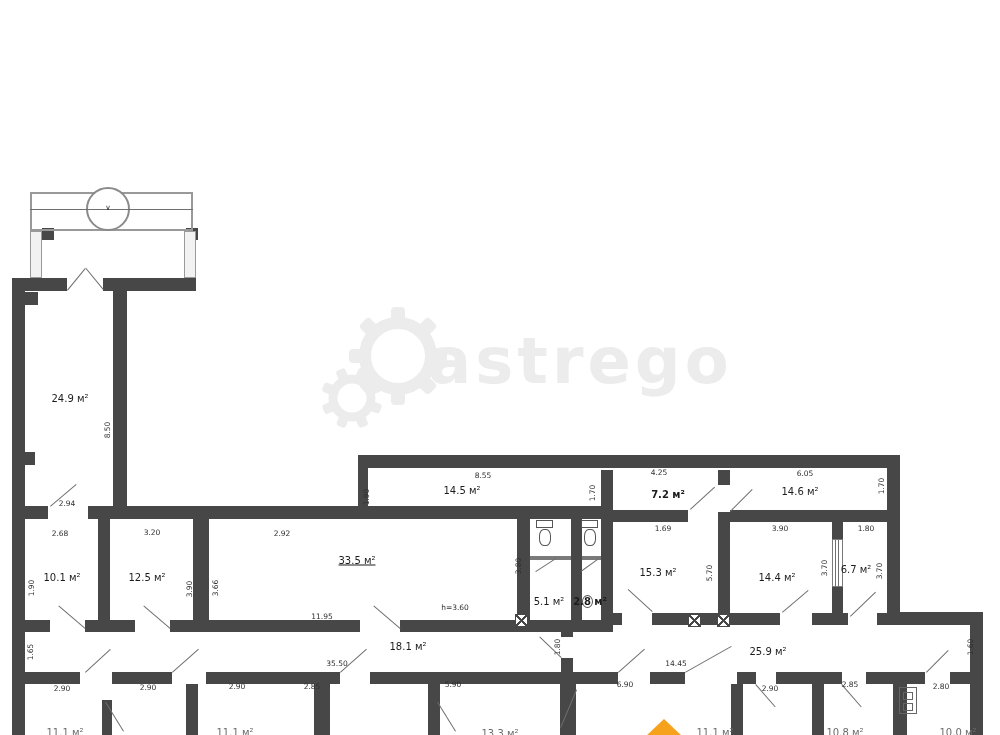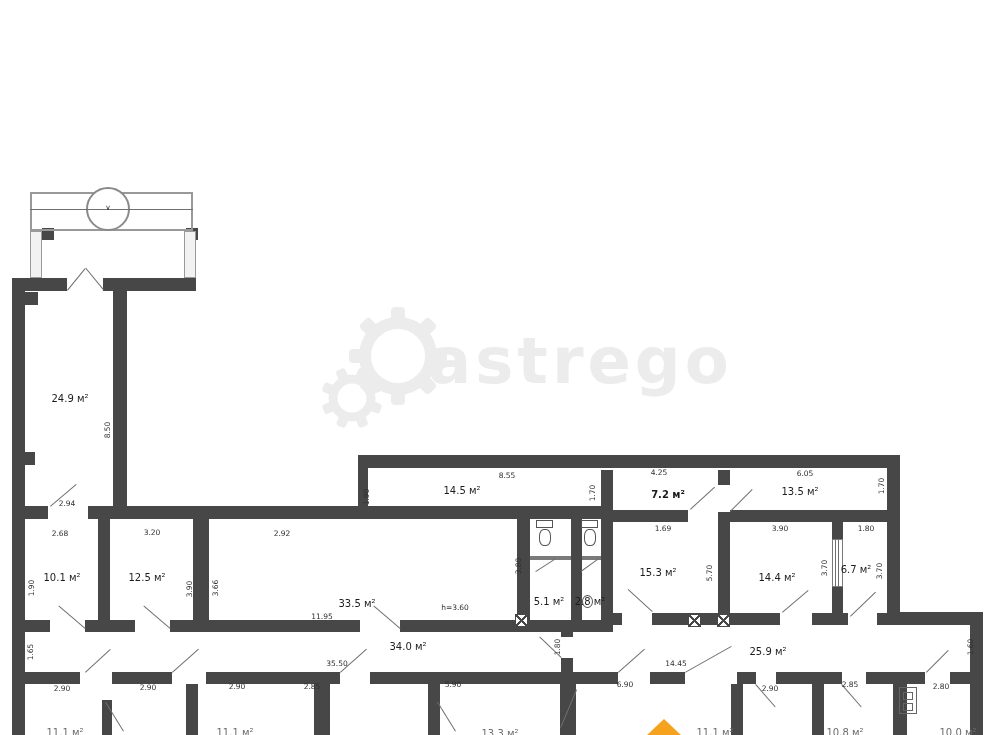--- a/index.html
+++ b/index.html
@@ -168,42 +168,42 @@
       <div class="line" style="left: 438px; top: 702px; width: 34.1321px; transform: rotate(1.0153rad);"></div>
       <div class="line" style="left: 577px; top: 690px; width: 41.2311px; transform: rotate(1.96932rad);"></div>
       <div class="line" style="left: 836px; top: 540px; width: 47px; transform: rotate(1.5708rad);"></div>
       <div class="line" style="left: 839px; top: 540px; width: 47px; transform: rotate(1.5708rad);"></div>
       <div class="xbox" style="left: 515px; top: 614px;"></div>
       <div class="xbox" style="left: 688px; top: 614px;"></div>
       <div class="xbox" style="left: 717px; top: 614px;"></div>
       <div class="lbl room" style="left: 70px; top: 398px;">24.9 м²</div>
       <div class="lbl room" style="left: 62px; top: 577px;">10.1 м²</div>
       <div class="lbl room" style="left: 147px; top: 577px;">12.5 м²</div>
-      <div class="lbl room" style="left: 357px; top: 603px;">33.5 м²</div>
+      <div class="lbl room" style="left: 357px; top: 560px; text-decoration: underline;">33.5 м²</div>
       <div class="lbl room" style="left: 462px; top: 490px;">14.5 м²</div>
       <div class="lbl room" style="left: 549px; top: 601px;">5.1 м²</div>
-      <div class="lbl room" style="left: 590px; top: 601px;">2.8 м²</div>
+      <div class="lbl room" style="left: 590px; top: 601px; font-weight: bold;">2.8 м²</div>
       <div class="lbl room" style="left: 668px; top: 494px; font-weight: bold;">7.2 м²</div>
-      <div class="lbl room" style="left: 800px; top: 491px;">13.5 м²</div>
+      <div class="lbl room" style="left: 800px; top: 491px;">14.6 м²</div>
       <div class="lbl room" style="left: 658px; top: 572px;">15.3 м²</div>
       <div class="lbl room" style="left: 777px; top: 577px;">14.4 м²</div>
       <div class="lbl room" style="left: 856px; top: 569px;">6.7 м²</div>
-      <div class="lbl room" style="left: 408px; top: 646px;">34.0 м²</div>
+      <div class="lbl room" style="left: 408px; top: 646px;">18.1 м²</div>
       <div class="lbl room" style="left: 768px; top: 651px;">25.9 м²</div>
       <div class="lbl dim" style="left: 67px; top: 503px;">2.94</div>
       <div class="lbl dim" style="left: 60px; top: 533px;">2.68</div>
       <div class="lbl dim rot" style="left: 107px; top: 430px;">8.50</div>
       <div class="lbl dim rot" style="left: 31px; top: 588px;">1.90</div>
       <div class="lbl dim" style="left: 152px; top: 532px;">3.20</div>
       <div class="lbl dim rot" style="left: 189px; top: 589px;">3.90</div>
       <div class="lbl dim rot" style="left: 215px; top: 588px;">3.66</div>
       <div class="lbl dim" style="left: 282px; top: 533px;">2.92</div>
       <div class="lbl dim" style="left: 322px; top: 616px;">11.95</div>
       <div class="lbl dim" style="left: 455px; top: 607px;">h=3.60</div>
-      <div class="lbl dim" style="left: 483px; top: 475px; margin-left: 24px;">8.55</div>
+      <div class="lbl dim" style="left: 483px; top: 475px;">8.55</div>
       <div class="lbl dim rot" style="left: 366px; top: 497px;">1.90</div>
       <div class="lbl dim rot" style="left: 592px; top: 493px;">1.70</div>
       <div class="lbl dim" style="left: 659px; top: 472px;">4.25</div>
       <div class="lbl dim" style="left: 805px; top: 473px;">6.05</div>
       <div class="lbl dim rot" style="left: 881px; top: 486px;">1.70</div>
       <div class="lbl dim rot" style="left: 518px; top: 566px;">3.80</div>
       <div class="lbl dim" style="left: 663px; top: 528px;">1.69</div>
       <div class="lbl dim" style="left: 780px; top: 528px;">3.90</div>
       <div class="lbl dim" style="left: 866px; top: 528px;">1.80</div>
       <div class="lbl dim rot" style="left: 709px; top: 573px;">5.70</div>

